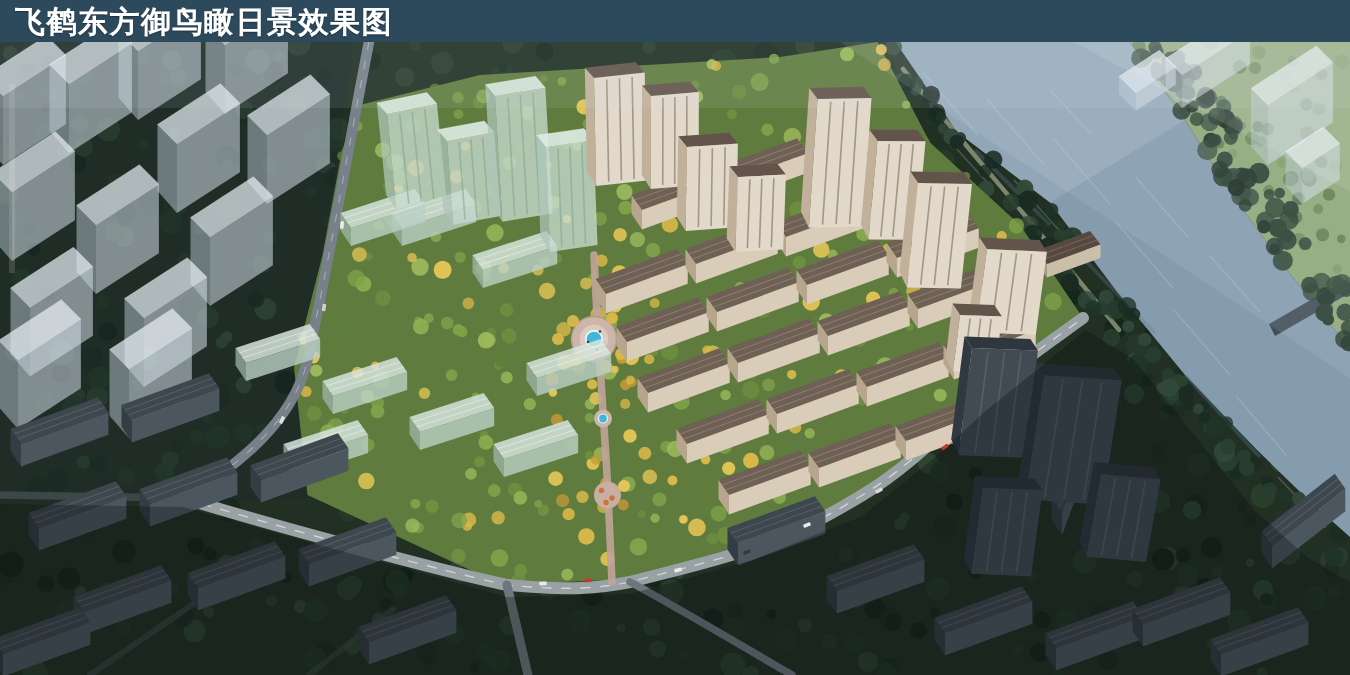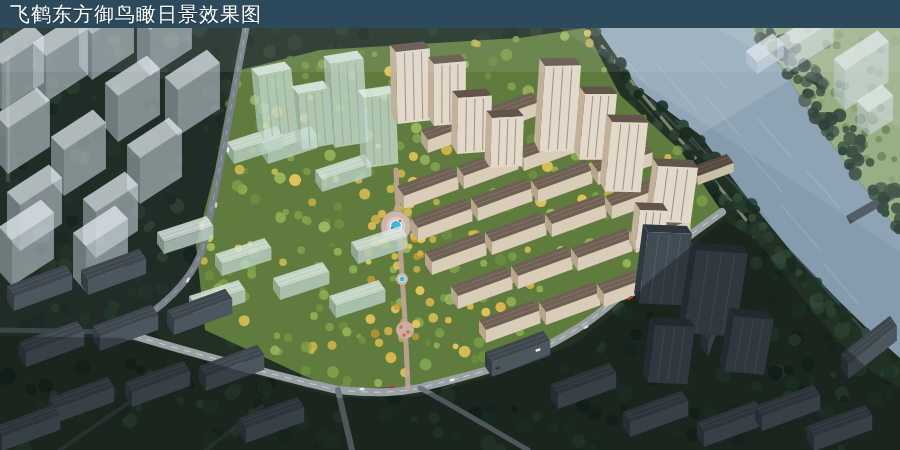--- a/index.html
+++ b/index.html
@@ -1,21 +1,21 @@
 <!DOCTYPE html>
 <html style="--header-bg: #2d4a5d; --header-text: #ffffff; --water: #849cae; --forest-base: #213023; --meadow: #8fa878; --site-ground: #5f7c3e; --gold-foliage: #d9b84a; --tan-wall: #d9ccb8; --tan-roof: #6e6055; --glass-green: #c7dbd0; --ghost-white: #dde5ec; --dark-building: #46505a; --road-light: #9aa1a5; --plaza-paving: #cdb6a9; --pool-cyan: #3fb6dc;"><head>
 <meta charset="utf-8">
 <style>
   html,body{margin:0;padding:0;background:#111;}
   .stage{position:relative;width:900px;height:450px;overflow:hidden;
          font-family:"Liberation Sans","DejaVu Sans",sans-serif;}
   #scene{position:absolute;left:0;top:0;display:block;}
   .title-bar{position:absolute;left:0;top:0;width:100%;height:28px;
              background:var(--header-bg,#2d4a5d);display:flex;align-items:center;}
-  .title-bar span{color:var(--header-text,#fff);font-size:20px;font-weight:normal;
+  .title-bar span{color:var(--header-text,#fff);font-size:20px;font-weight:bold;
                   padding-left:10px;letter-spacing:1px;white-space:nowrap;
                   text-shadow:0 1px 1px rgba(0,0,0,.35);}
 </style>
 </head>
 <body>
 
 <div class="stage">
   <svg id="scene" width="900" height="450" viewBox="0 0 900 450">
       <g>
         <polygon points="0,0 900,0 900,450 0,450" fill="#213023"></polygon>

